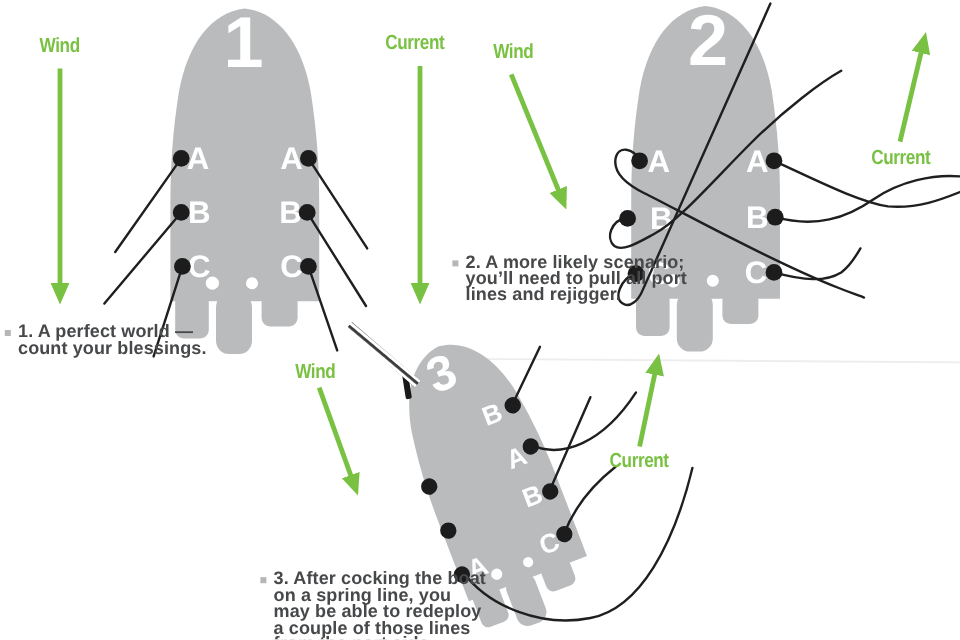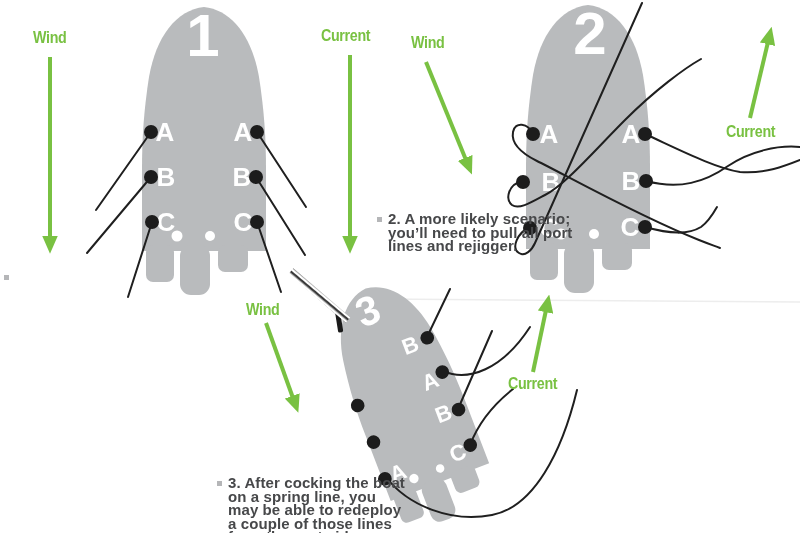--- a/index.html
+++ b/index.html
@@ -141,20 +141,22 @@
 </svg>
 
 <div class="glabel" style="left:33px;top:28px;">Wind</div>
 <div class="glabel" style="left:321px;top:26px;">Current</div>
 <div class="glabel" style="left:411px;top:33px;">Wind</div>
 <div class="glabel" style="left:726px;top:122px;">Current</div>
 <div class="glabel" style="left:246px;top:300px;">Wind</div>
 <div class="glabel" style="left:508px;top:374px;">Current</div>
 
 <span class="bullet" style="left:4px;top:275px;"></span>
+<div class="cap" style="left:15px;top:270px;">1. A perfect world —
+count your blessings.</div>
 
 <span class="bullet" style="left:377px;top:217px;"></span>
 <div class="cap" style="left:388px;top:212px;">2. A more likely scenario;
 you’ll need to pull all port
 lines and rejigger.</div>
 
 <span class="bullet" style="left:217px;top:481px;"></span>
 <div class="cap" style="left:228px;top:476px;">3. After cocking the boat
 on a spring line, you
 may be able to redeploy

